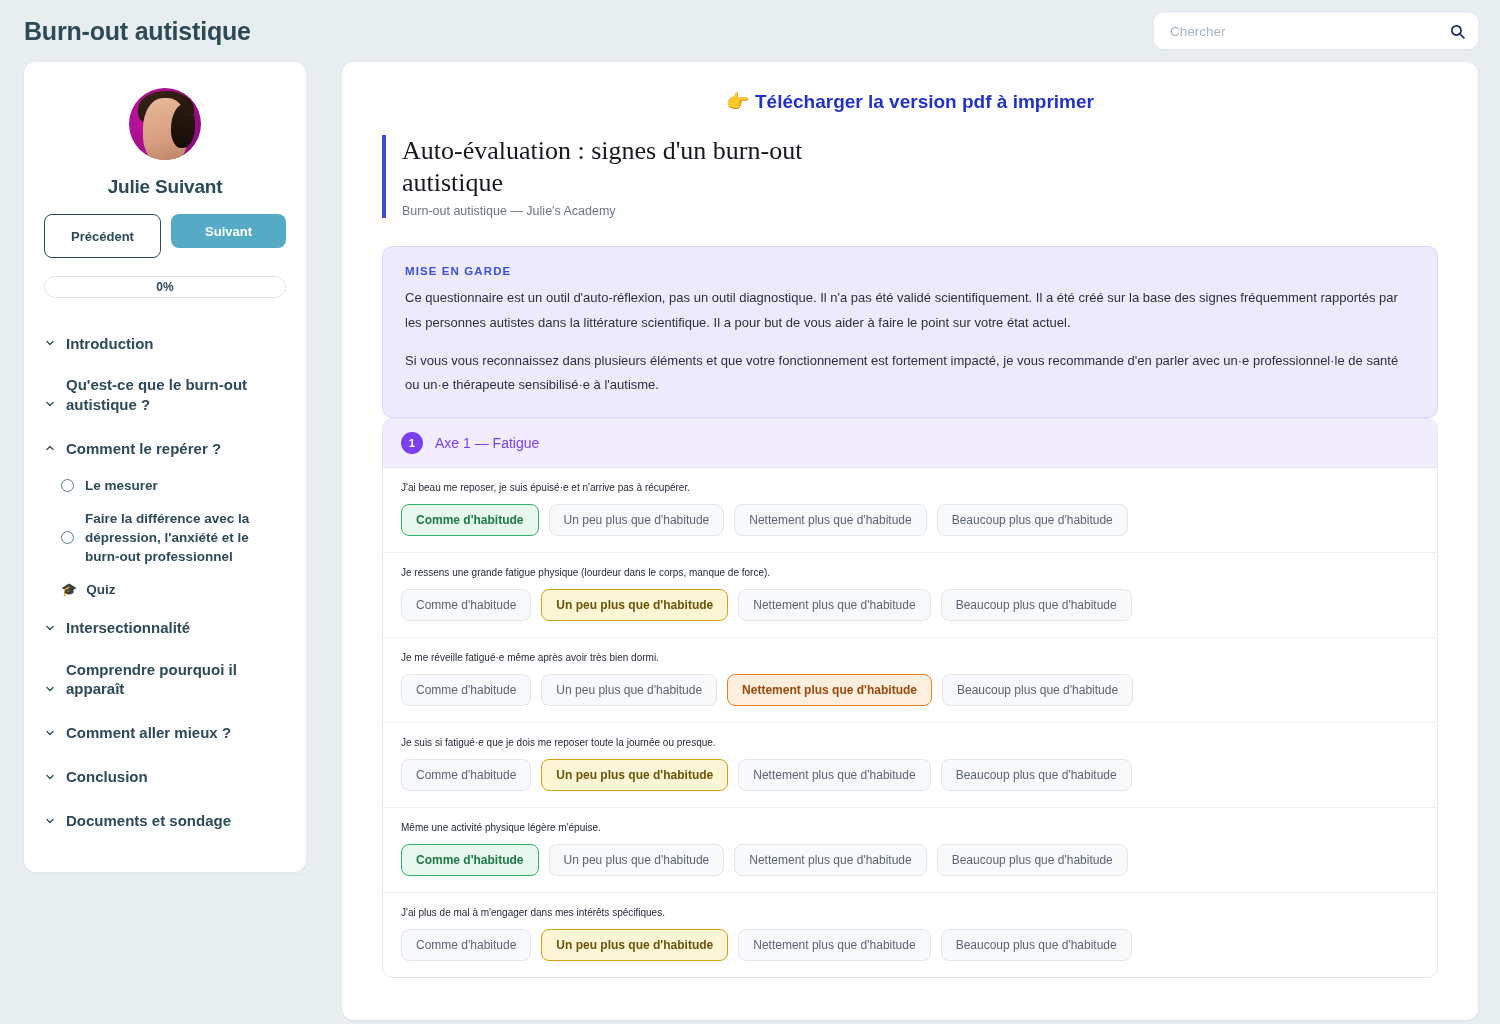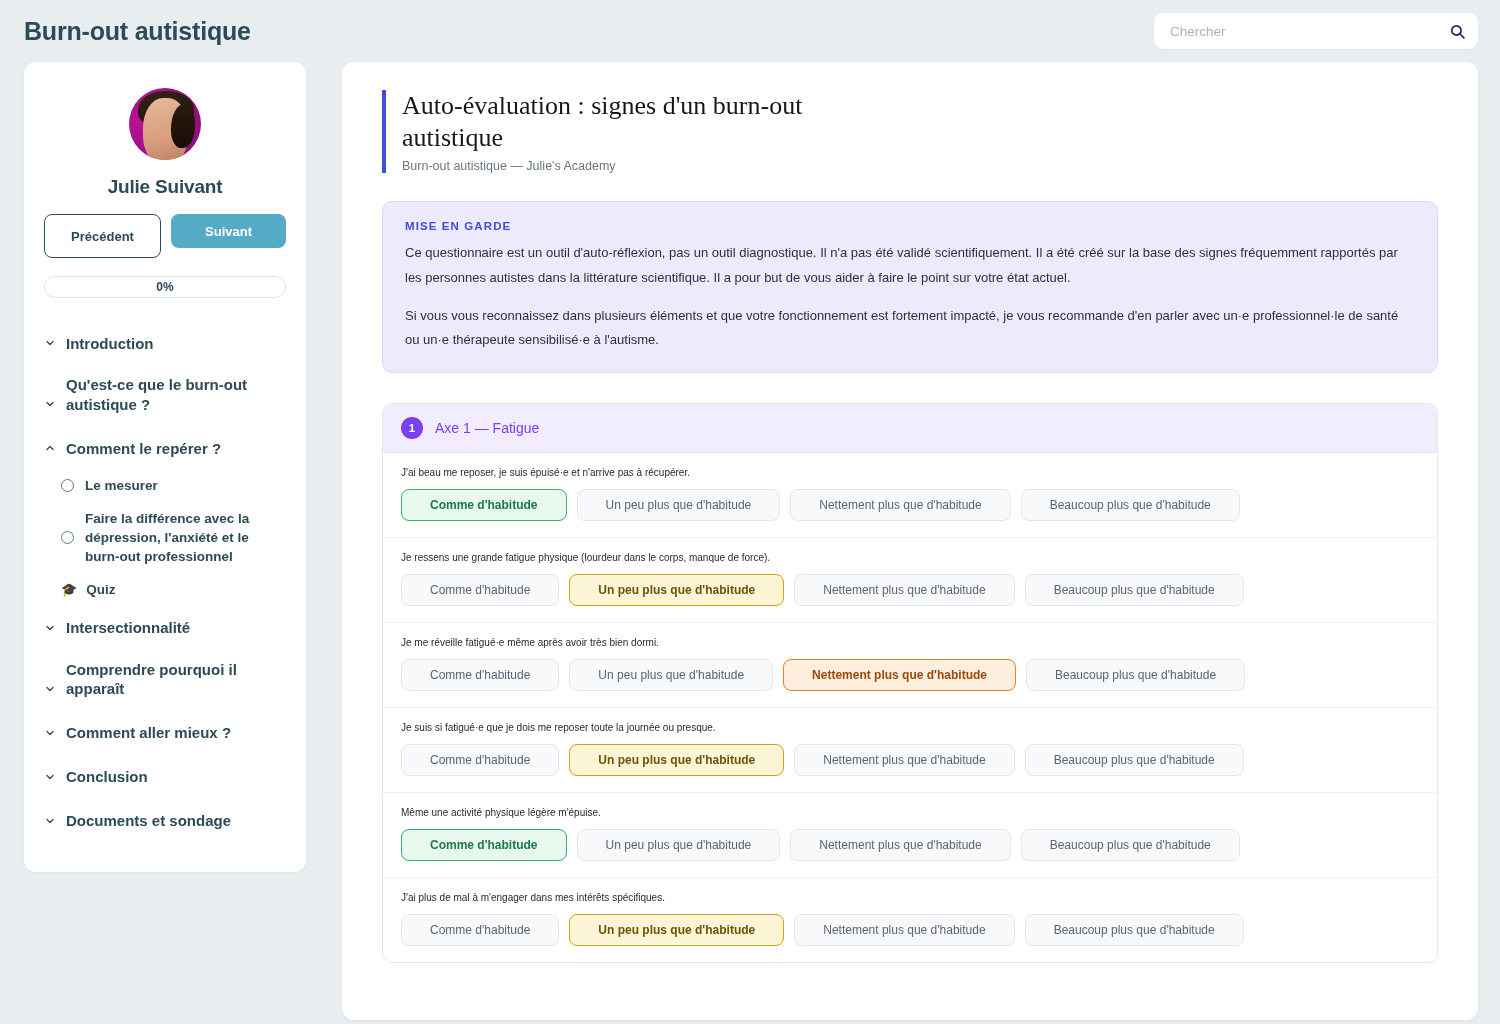--- a/index.html
+++ b/index.html
@@ -134,21 +134,21 @@
     border-left: 4px solid #3b4fd8; padding-left: 16px; margin-bottom: 28px;
   }
   .doc-title {
     font-family: "Liberation Serif", serif; font-size: 26px; font-weight: 400;
     color: #15181d; line-height: 1.22; margin-bottom: 6px; max-width: 420px;
   }
   .doc-sub { font-size: 12.5px; color: #6b7683; }
 
   .callout {
     background: #eeeafd; border: 1px solid #ddd6fb; border-radius: 10px;
-    padding: 18px 22px 20px; margin-bottom: 30px;
+    padding: 18px 22px 20px; 
   }
   .callout-label {
     font-size: 11.5px; font-weight: 700; color: #3b4fd8;
     letter-spacing: 1.1px; margin-bottom: 9px;
   }
   .callout p {
     font-size: 13px; color: #2b313b; line-height: 1.86; margin-bottom: 14px;
   }
   .callout p:last-child { margin-bottom: 0; }
 
@@ -170,21 +170,21 @@
   .axe.purple .axe-badge { background: #7b3ff2; }
   .axe.purple .axe-title { color: #7b3ff2; }
 
   .q-row { padding: 14px 18px 16px; border-bottom: 1px solid #eef0f3; }
   .q-row:last-child { border-bottom: none; }
   .q-text {
     font-size: 10px; font-weight: 400; color: #1d2430; margin-bottom: 11px;
   }
   .opts { display: flex; gap: 10px; }
   .opt {
-    border-radius: 8px; padding: 8px 28px; font-size: 12px;
+    border-radius: 8px; padding: 8px 14px; font-size: 12px;
     font-family: "Liberation Sans", sans-serif; cursor: pointer;
     background: #f8f9fb; border: 1px solid #e3e6eb; color: #5a6472;
     white-space: nowrap;
   }
   .opt.sel-0 { background: #e9f8ef; border: 1.6px solid #2fb36b; color: #1b7a47; font-weight: 700; }
   .opt.sel-1 { background: #fdf6d6; border: 1.6px solid #d4a117; color: #6b5409; font-weight: 700; }
   .opt.sel-2 { background: #fdeede; border: 1.6px solid #e8821f; color: #9a4a0d; font-weight: 700; }
 </style>
 </head>
 <body>
@@ -281,20 +281,21 @@
         <div class="nav-section">
           <span class="chev"><svg width="12" height="12" viewBox="0 0 24 24" fill="none" stroke="currentColor" stroke-width="2.6" stroke-linecap="round" stroke-linejoin="round">
               <polyline points="6 9 12 15 18 9"></polyline>
             </svg></span>
           <span class="nav-section-label">Documents et sondage</span>
         </div>
       </nav>
   </aside>
 
   <main class="main">
+    <a class="pdf-link">👉 Télécharger la version pdf à imprimer</a>
 
     <div class="doc-head">
       <div class="doc-title">Auto-évaluation : signes d'un burn-out autistique</div>
       <div class="doc-sub">Burn-out autistique — Julie's Academy</div>
     </div>
 
     <section class="callout">
       <div class="callout-label">MISE EN GARDE</div>
       <div>
           <p>Ce questionnaire est un outil d'auto-réflexion, pas un outil diagnostique. Il n'a pas été validé scientifiquement. Il a été créé sur la base des signes fréquemment rapportés par les personnes autistes dans la littérature scientifique. Il a pour but de vous aider à faire le point sur votre état actuel.</p>

